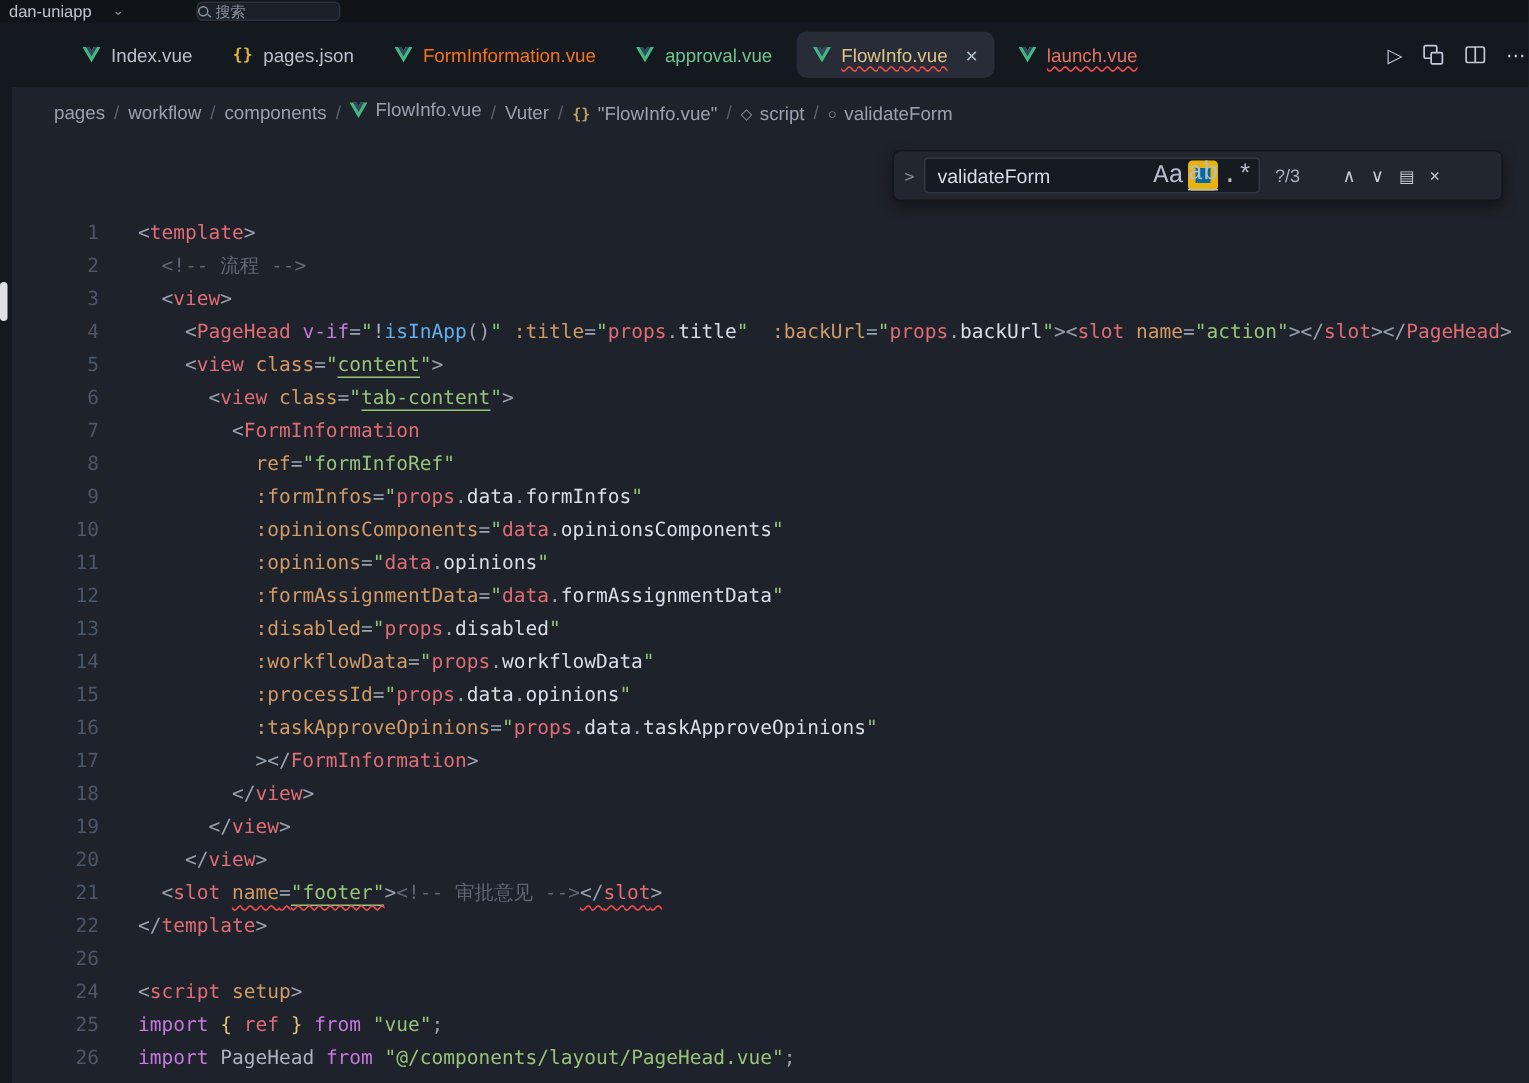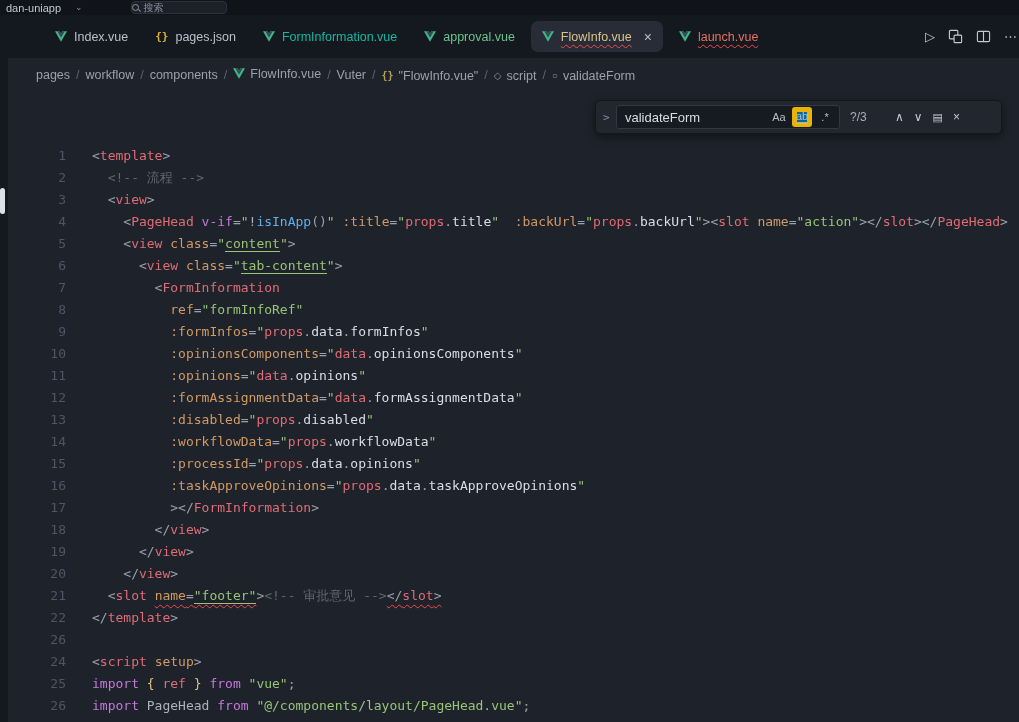--- a/index.html
+++ b/index.html
@@ -57,21 +57,21 @@
   .t-gold{color:#e5c07b}
   .t-u{border-bottom:1px solid currentColor}
   .t-sq{text-decoration:underline wavy #f14c4c;text-decoration-thickness:1px;text-underline-offset:4px}
 
   
   .find{position:absolute;top:100px;left:595px;width:407px;height:34px;background:#21262f;border:1px solid #13161b;border-radius:5px;box-shadow:0 3px 10px rgba(0,0,0,.45);display:flex;align-items:center;padding:0 7px;z-index:20}
   .fchev{color:#8a919e;font-size:11px;width:13px;flex:none;font-family:"DejaVu Sans Mono",monospace}
   .finput{display:flex;align-items:center;background:#161b22;border:1px solid #313843;border-radius:3px;height:24px;width:224px;padding:0 4px 0 8px;flex:none}
   .fquery{background:transparent;border:none;outline:none;color:#d7dde6;font-size:13px;font-family:"Liberation Sans",sans-serif;width:118px}
   .ftoggles{display:flex;align-items:center;gap:3px;margin-left:auto}
-  .ftoggle{width:20px;height:20px;border-radius:3px;display:flex;align-items:center;justify-content:center;font-size:11px;color:#b6bdc9;font-family:Liberation Sans, sans-serif}
+  .ftoggle{width:20px;height:20px;border-radius:3px;display:flex;align-items:center;justify-content:center;font-size:17px;color:#b6bdc9;font-family:Liberation Mono, monospace}
   .ftoggle.on{background:#0369a1;border:5px solid #eab308}
   .ww{border-bottom:1px solid currentColor;line-height:1.1}
   .fcount{font-size:12px;color:#a8b0bc;margin:0 12px 0 10px;width:28px;flex:none}
   .fbtn{color:#c3cad6;font-size:12px;margin:0 5px;display:flex;align-items:center}
   .fbtn.small{font-size:11px}
 </style>
 </head>
 <body>
 
 <div class="titlebar">
@@ -100,21 +100,21 @@
         <span class="ticon json">{}</span>
         <span class="tlabel" style="color:#b9c0cb">pages.json</span>
       </div>
       <div class="tab">
         <span class="ticon">
           <svg width="12" height="11" viewBox="0 0 24 21">
             <path fill="#41b883" d="M14.9 0 12 5 9.1 0H0l12 20.8L24 0Z"></path>
             <path fill="#35495e" d="M14.9 0 12 5 9.1 0H4.6L12 12.9 19.4 0Z"></path>
           </svg>
         </span>
-        <span class="tlabel" style="color:#14b8a6">FormInformation.vue</span>
+        <span class="tlabel" style="color:#f97316">FormInformation.vue</span>
       </div>
       <div class="tab">
         <span class="ticon">
           <svg width="12" height="11" viewBox="0 0 24 21">
             <path fill="#41b883" d="M14.9 0 12 5 9.1 0H0l12 20.8L24 0Z"></path>
             <path fill="#35495e" d="M14.9 0 12 5 9.1 0H4.6L12 12.9 19.4 0Z"></path>
           </svg>
         </span>
         <span class="tlabel" style="color:#6ec48e">approval.vue</span>
       </div>

